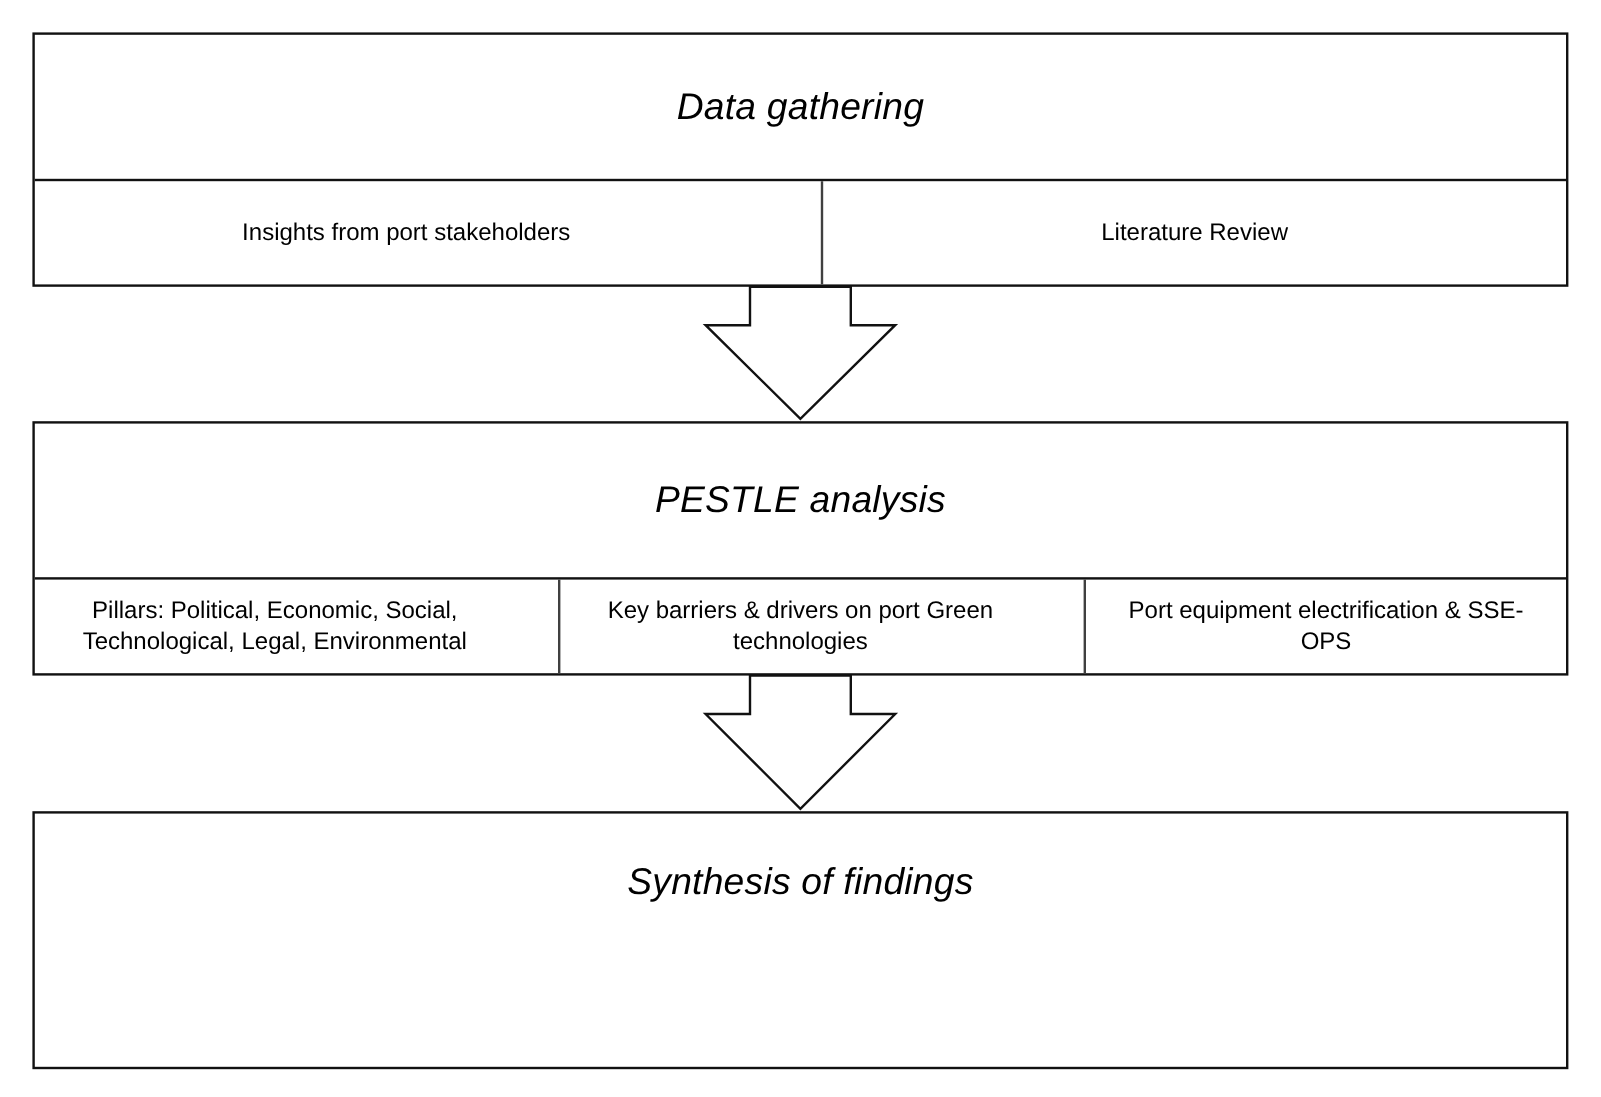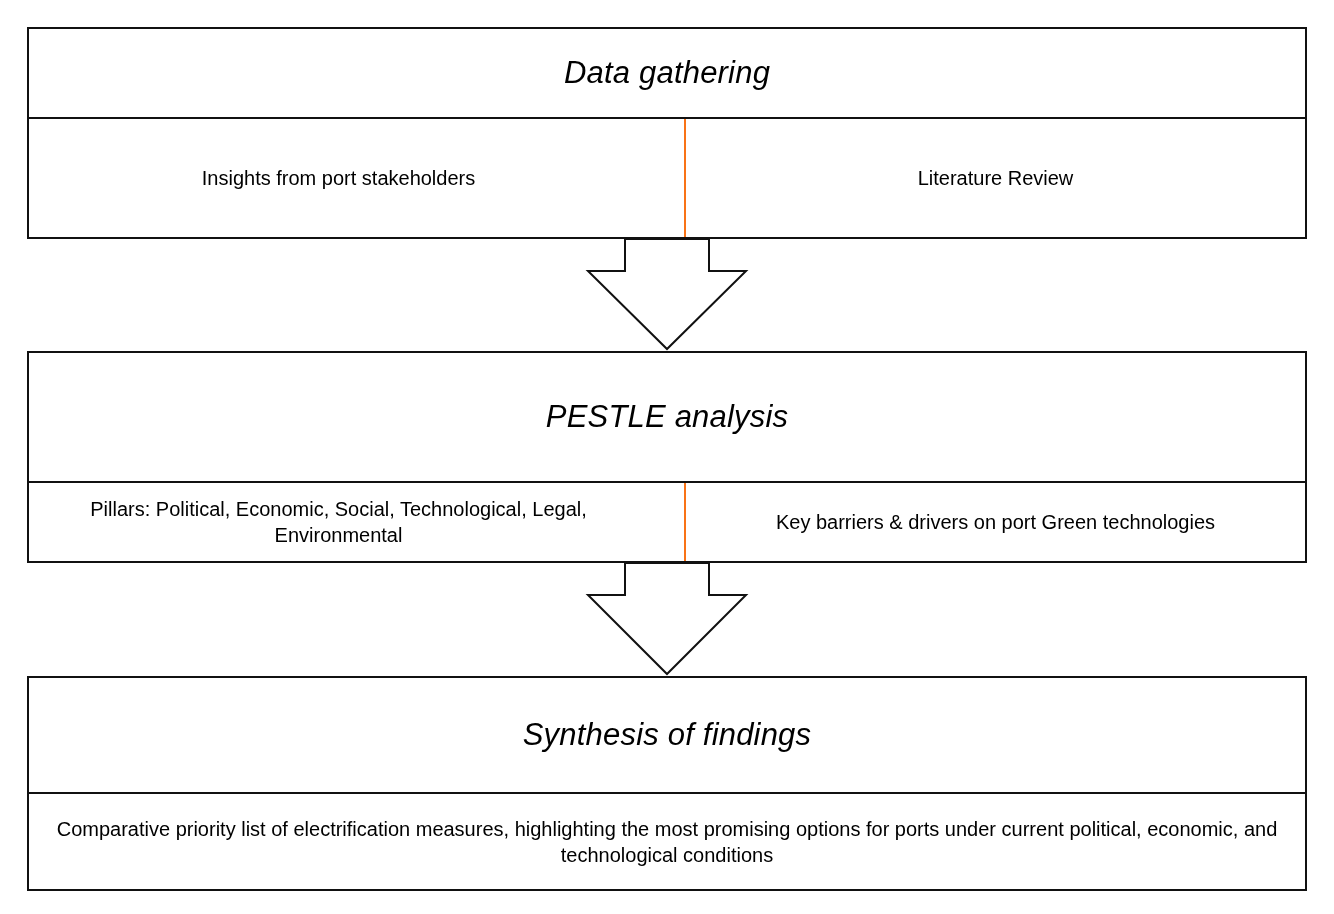--- a/index.html
+++ b/index.html
@@ -43,24 +43,24 @@
     flex: 1;
     display: flex;
     align-items: center;
     justify-content: center;
     text-align: center;
     font-size: 20px;
     line-height: 1.3;
     padding: 6px 20px;
   }
   .cell + .cell {
-    border-left: 2px solid #f97316;
+    border-left: 2px solid #404040;
   }
   .s1 { height: 212px; }
-  .s1 .stage-title { height: 88px; border-radius: 31px; }
+  .s1 .stage-title { height: 120px; border-radius: 31px; }
   .s2 { height: 212px; }
   .s2 .stage-title { height: 128px; }
   .s3 { height: 215px; }
   .s3 .stage-title { height: 114px; }
   .arrow-row {
     display: flex;
     justify-content: center;
     align-items: flex-start;
   }
   .a1 { height: 112px; }
@@ -87,29 +87,27 @@
     <svg class="arrow-svg" viewBox="0 0 160 112" width="160" height="112" xmlns="http://www.w3.org/2000/svg">
       <polygon points="38,0 38,32 1,32 80,110 159,32 122,32 122,0" fill="#ffffff" stroke="#111111" stroke-width="2" stroke-linejoin="miter"></polygon>
     </svg>
   </div>
 
   <section class="stage s2">
     <div class="stage-title">PESTLE analysis</div>
     <div class="cells">
       <div class="cell">Pillars: Political, Economic, Social, Technological, Legal, Environmental</div>
       <div class="cell">Key barriers &amp; drivers on port Green technologies</div>
+      <div class="cell">Port equipment electrification &amp; SSE-OPS</div>
     </div>
   </section>
 
   <div class="arrow-row a2">
     <svg class="arrow-svg" viewBox="0 0 160 113" width="160" height="113" xmlns="http://www.w3.org/2000/svg">
       <polygon points="38,0 38,32 1,32 80,111 159,32 122,32 122,0" fill="#ffffff" stroke="#111111" stroke-width="2" stroke-linejoin="miter"></polygon>
     </svg>
   </div>
 
   <section class="stage s3">
     <div class="stage-title">Synthesis of findings</div>
-    <div class="cells">
-      <div class="cell">Comparative priority list of electrification measures, highlighting the most promising options for ports under current political, economic, and technological conditions</div>
-    </div>
   </section>
 
 </div>
 
 </body></html>

